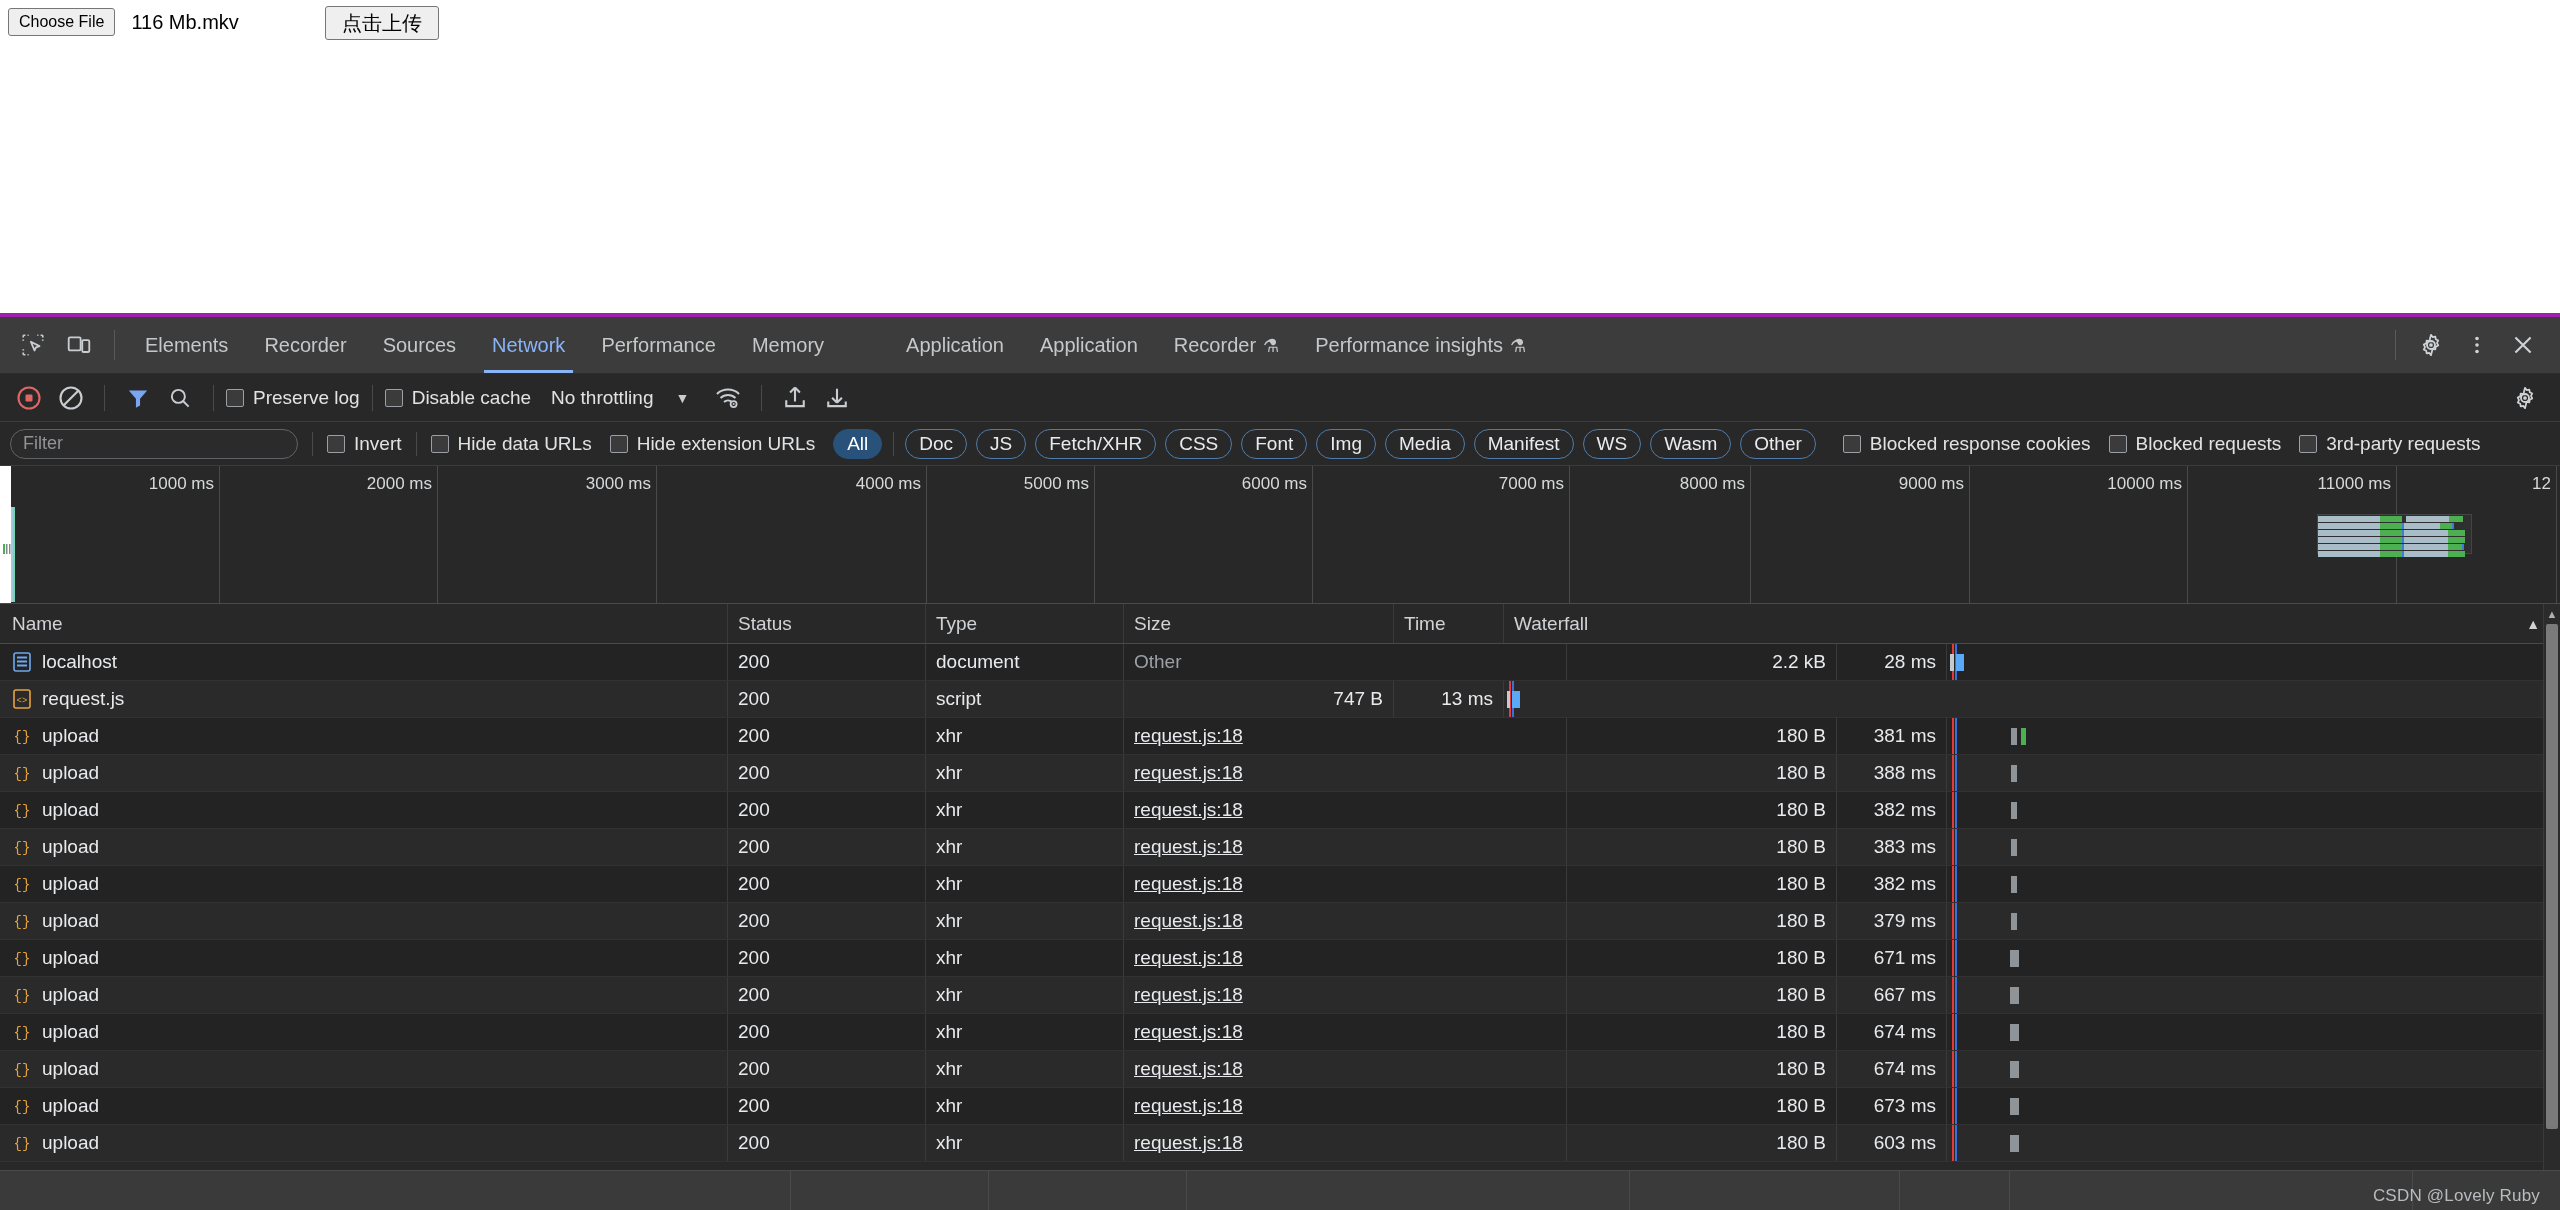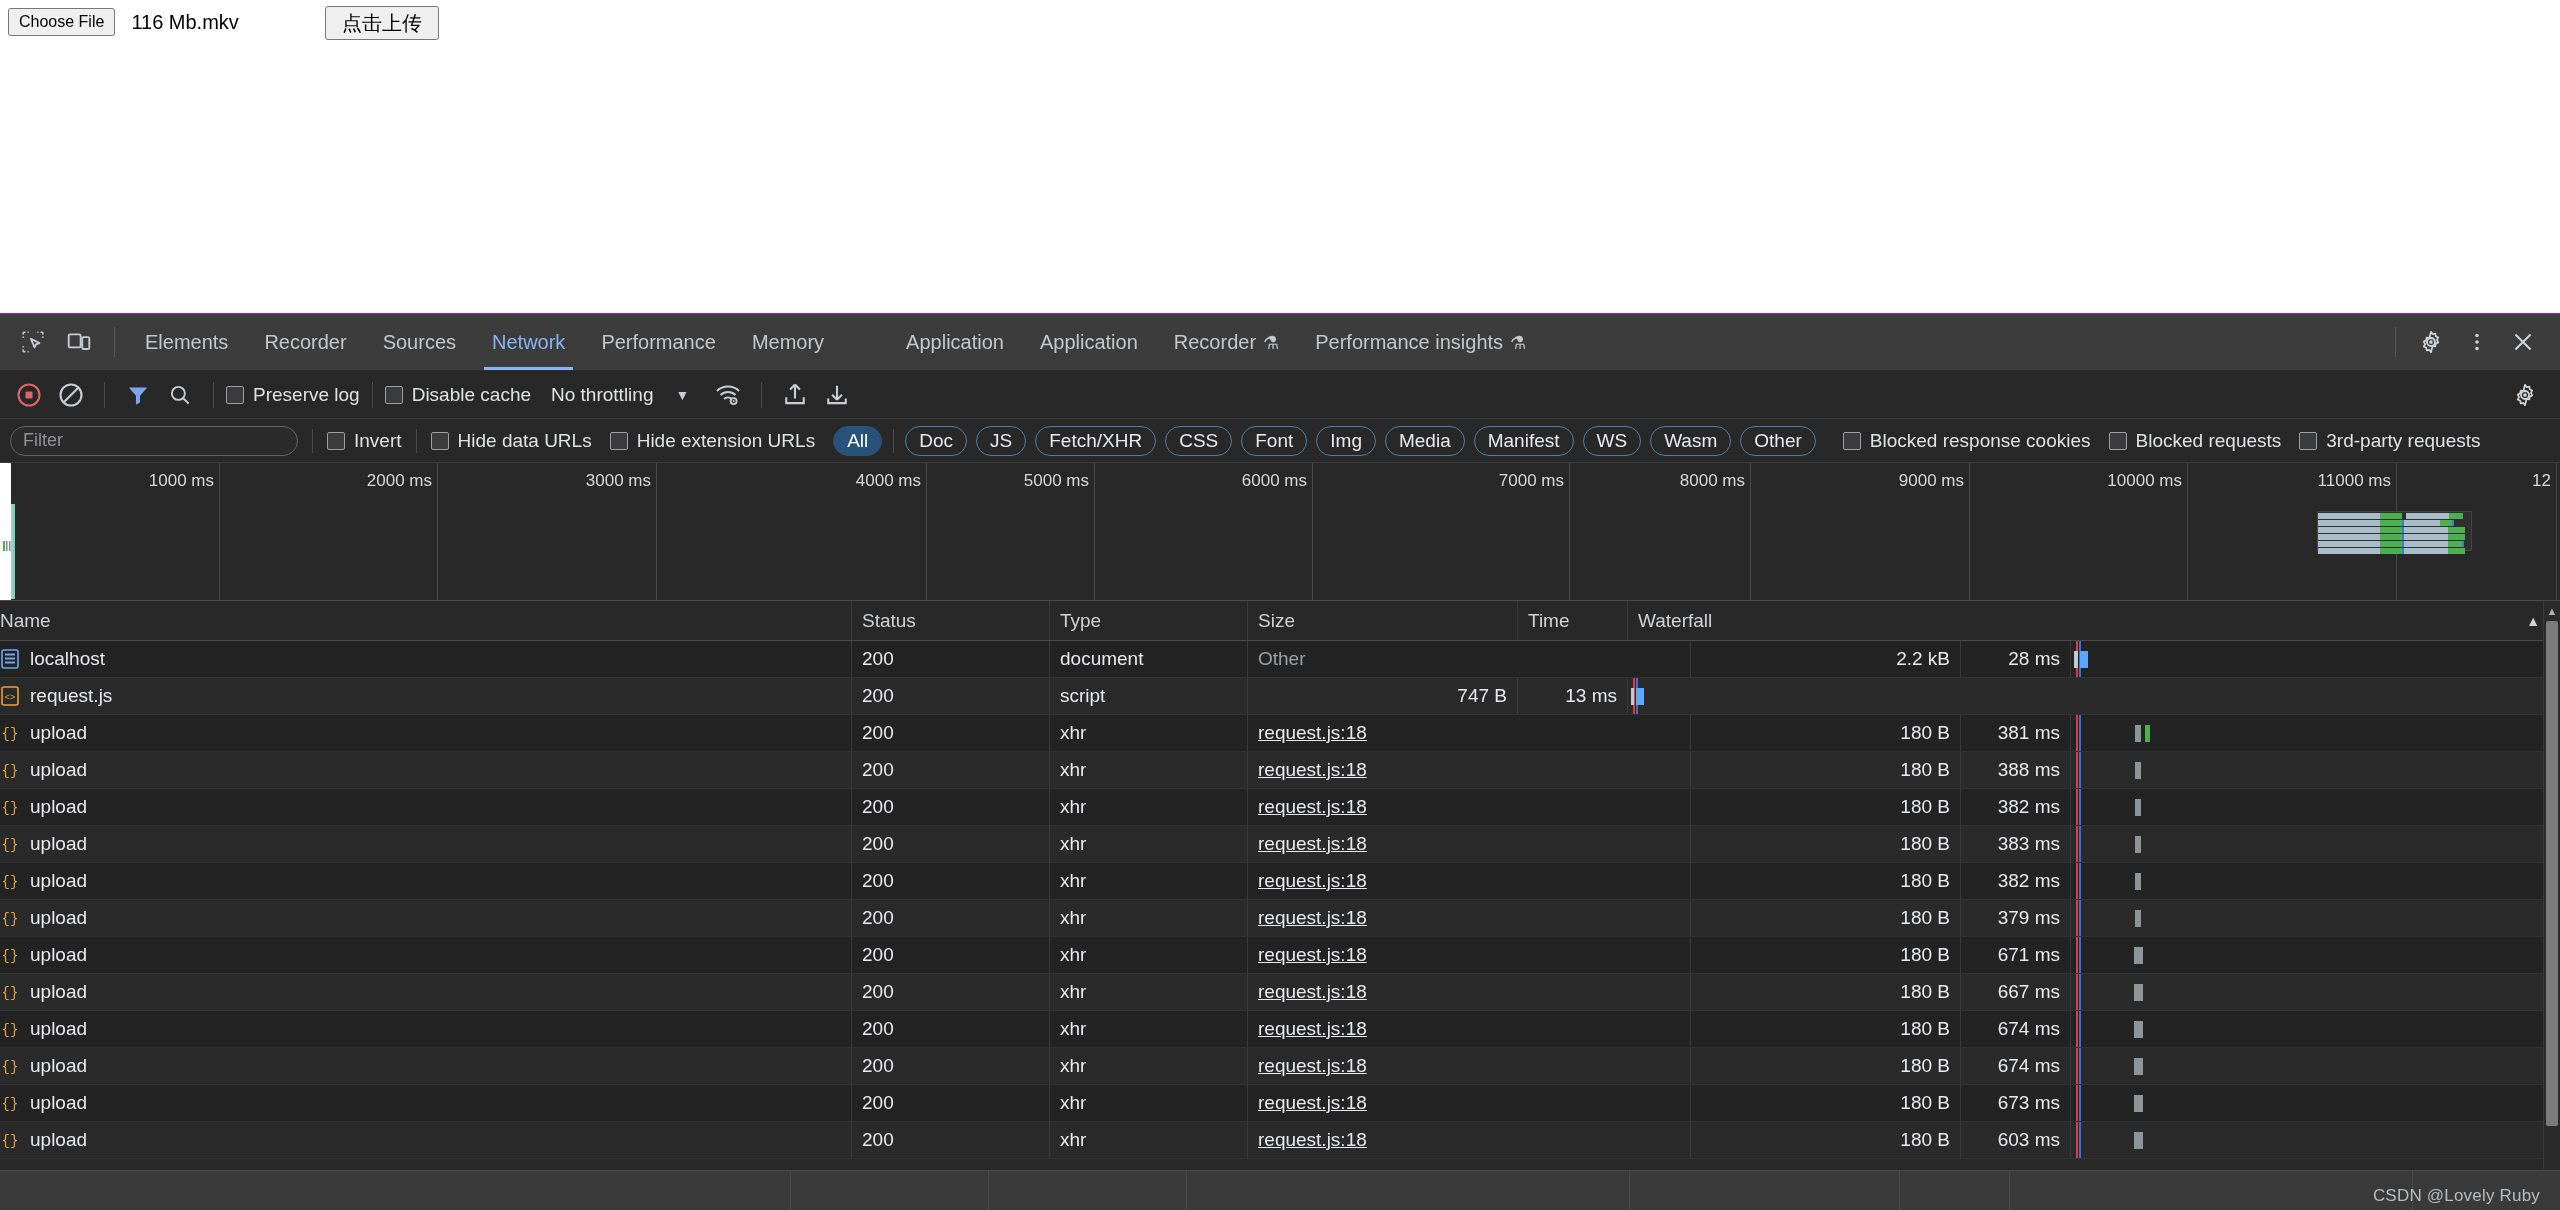--- a/index.html
+++ b/index.html
@@ -45,21 +45,21 @@
     color: #000;
     cursor: default;
   }
 
   
   #devtools {
     position: absolute; left: 0; top: 313px; width: 2560px; height: 897px;
     background: #282828;
     color: #e8eaed;
     font-size: 19px;
-    border-top: 1px solid #a21caf;
+    border-top: 4px solid #a21caf;
   }
 
   
   .dt-tabbar {
     height: 57px; display: flex; align-items: center;
     background: #3c3c3c;
     border-bottom: 1px solid #2b2b2b;
     position: relative;
   }
   .dt-icon-btn {
@@ -205,21 +205,21 @@
     border-bottom: 1px solid #4a4a4a;
     color: #d0d3d6;
   }
   .tr.odd  { background: #232323; }
   .tr.even { background: #2a2a2a; }
   .td {
     height: 100%; display: flex; align-items: center;
     padding: 0 10px; overflow: hidden;
     border-right: 1px solid #3a3a3a;
   }
-  .c-name      { width: 852px; padding-left: 0; gap: 10px; }
+  .c-name      { width: 728px; padding-left: 12px; gap: 10px; }
   .c-status    { width: 198px; }
   .c-type      { width: 198px; }
   .c-initiator { width: 443px; }
   .c-size      { width: 270px; justify-content: flex-end; }
   .c-time      { width: 110px; justify-content: flex-end; }
   .c-waterfall { flex: 1 1 auto; position: relative; border-right: none; padding: 0; }
 
   .thead .c-size, .thead .c-time { justify-content: flex-start; }
 
   .sort-arrow { margin-left: auto; margin-right: 20px; font-size: 14px; color: #d0d3d6; }

